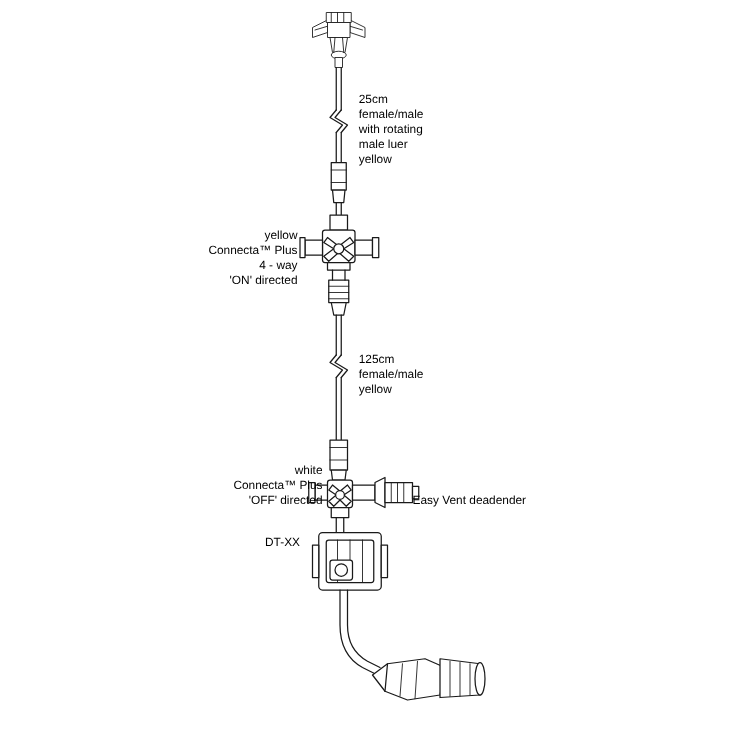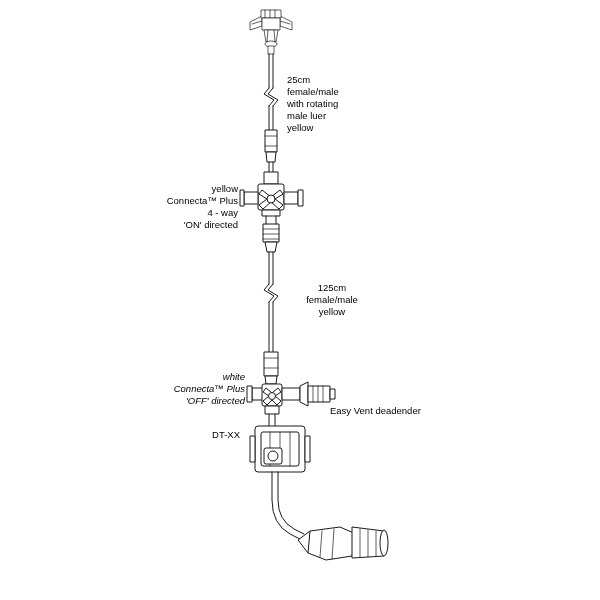--- a/index.html
+++ b/index.html
@@ -201,25 +201,25 @@
 female/male
 with rotating
 male luer
 yellow</div>
 
   <div class="label right-align" style="left:148px; top:183px; width:90px;">yellow
 Connecta™ Plus
 4 - way
 'ON' directed</div>
 
-  <div class="label left-align" style="left:287px; top:282px; width:90px;text-align:center;">125cm
+  <div class="label left-align" style="left:287px; top:282px; width:90px;">125cm
 female/male
 yellow</div>
 
-  <div class="label right-align" style="left:152px; top:371px; width:93px;font-style:italic;">white
+  <div class="label right-align" style="left:165px; top:371px; width:93px;">white
 Connecta™ Plus
 'OFF' directed</div>
 
-  <div class="label left-align" style="left:330px; top:405px; width:110px;">Easy Vent deadender</div>
+  <div class="label left-align" style="left:330px; top:395px; width:110px;">Easy Vent deadender</div>
 
   <div class="label right-align" style="left:186px; top:429px; width:54px;">DT-XX</div>
 
 </div>
 
 </body></html>

